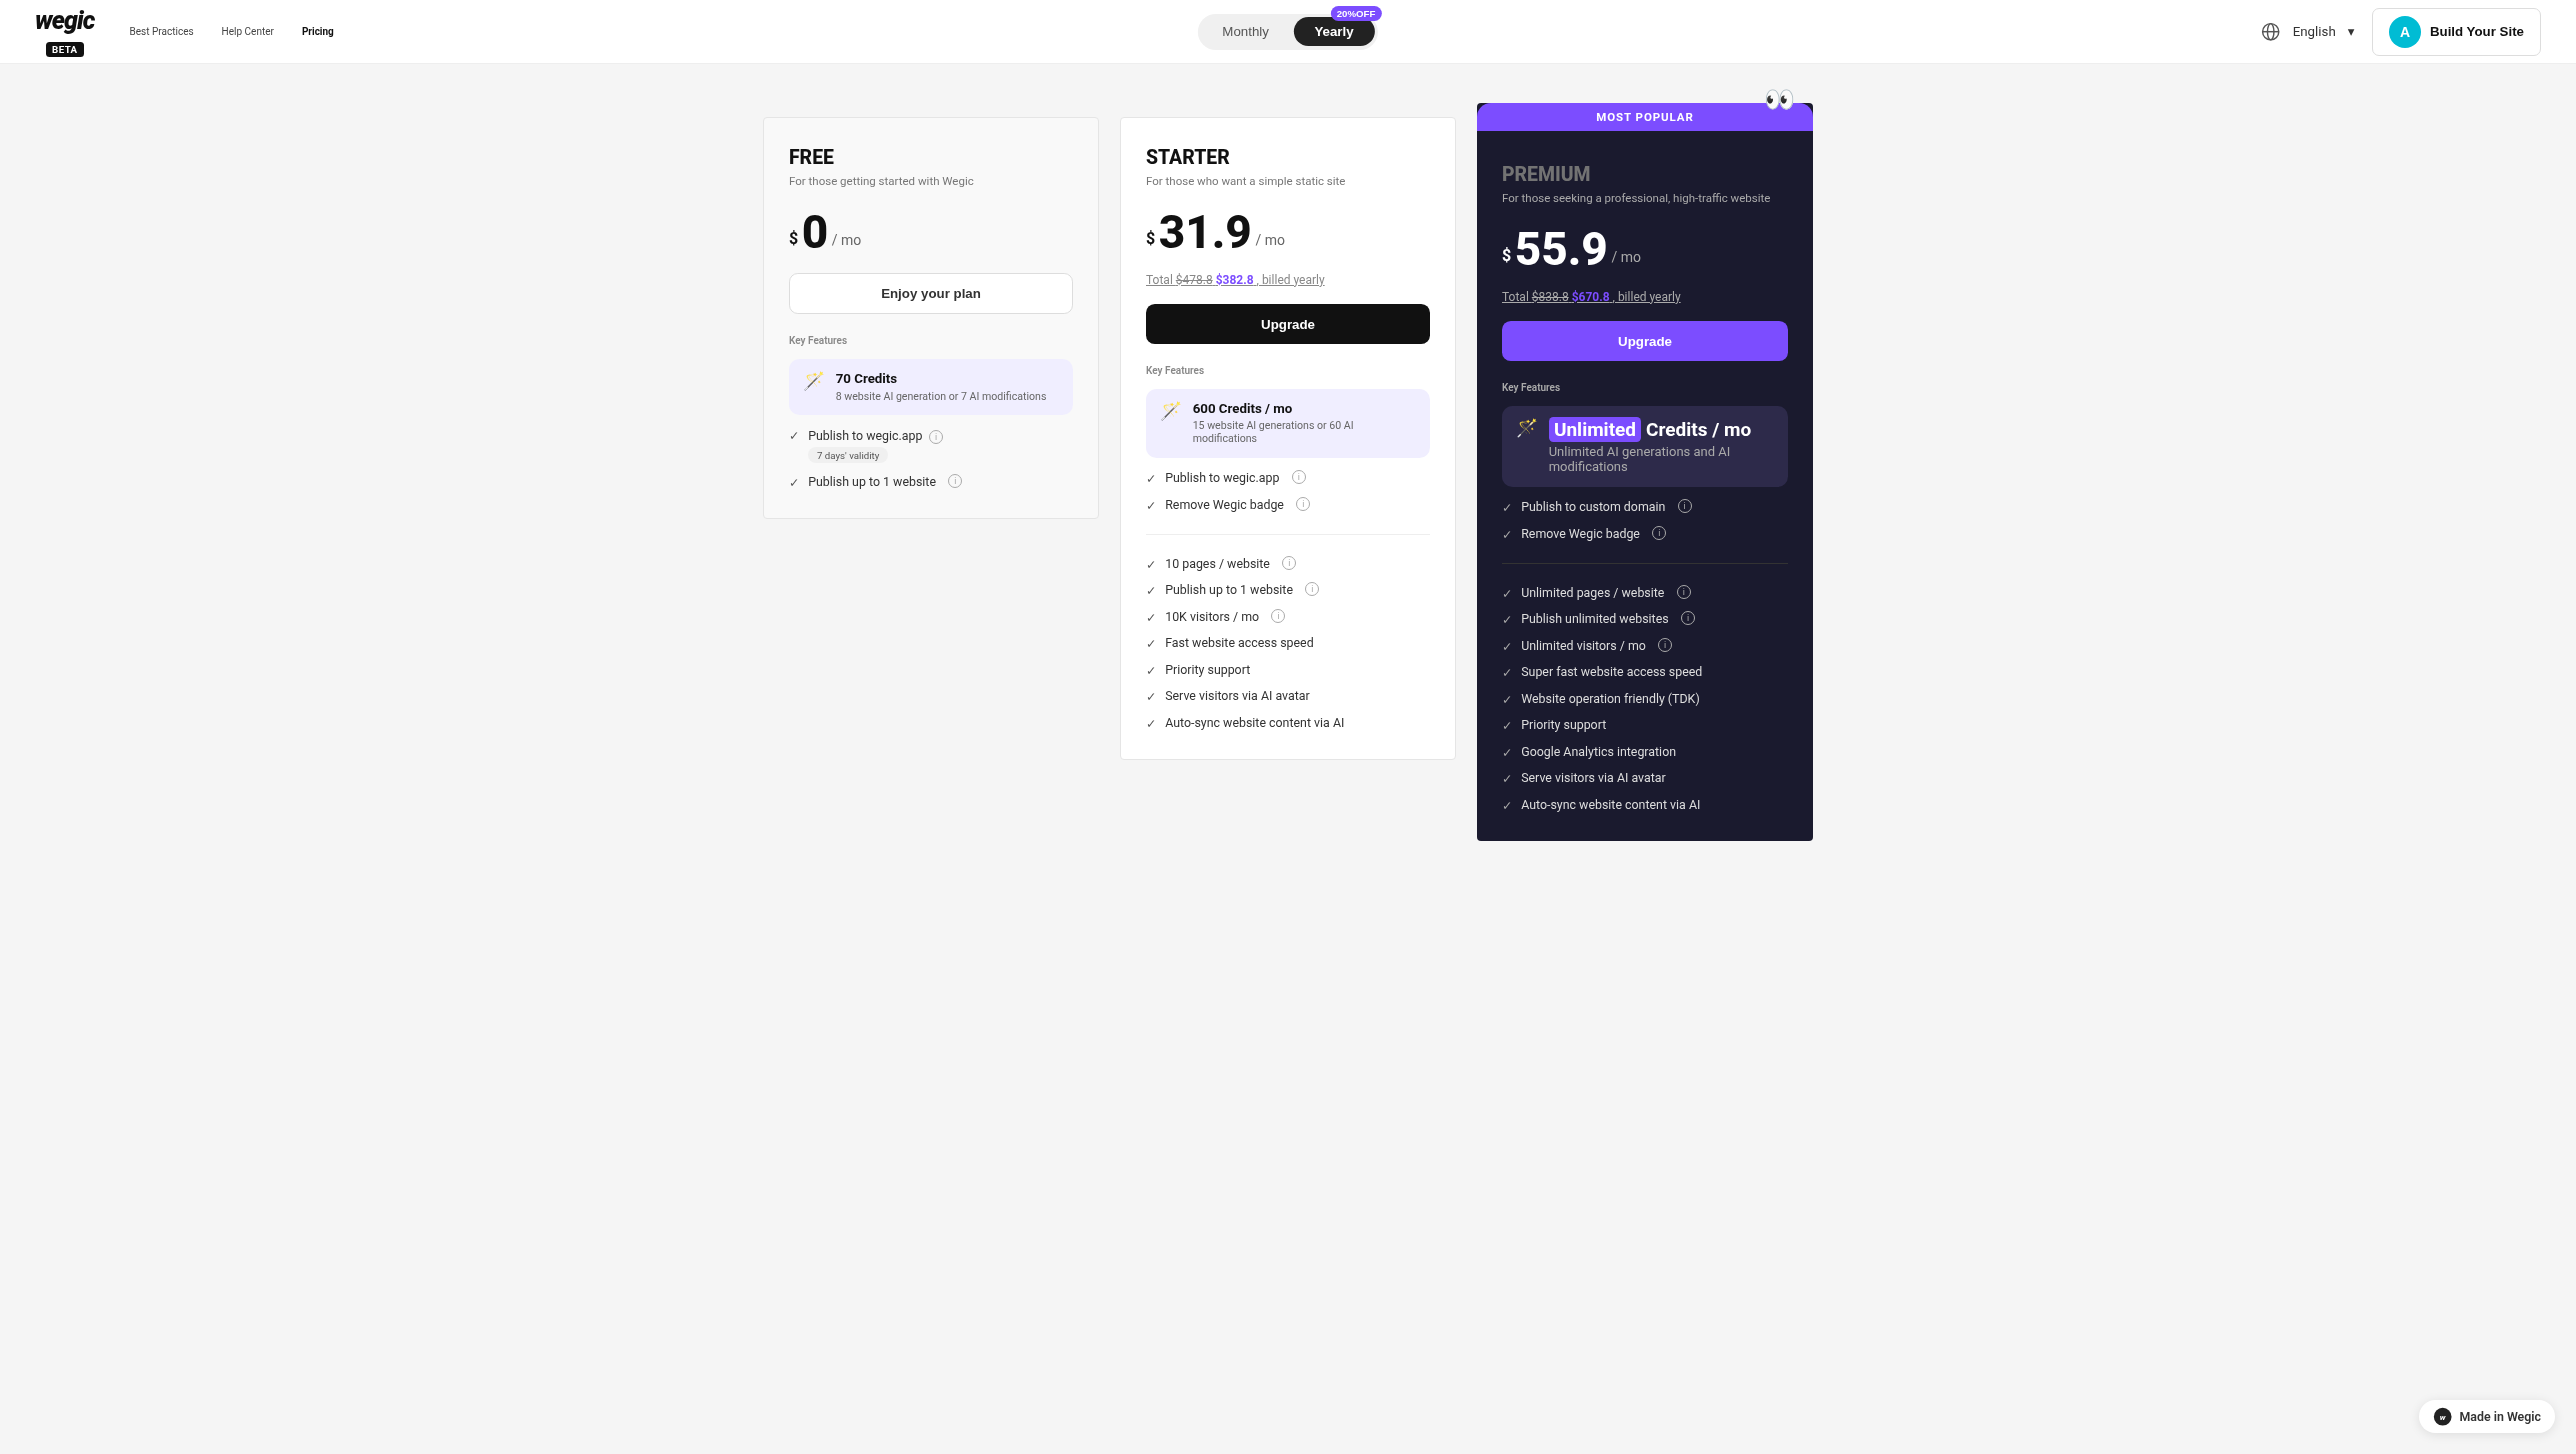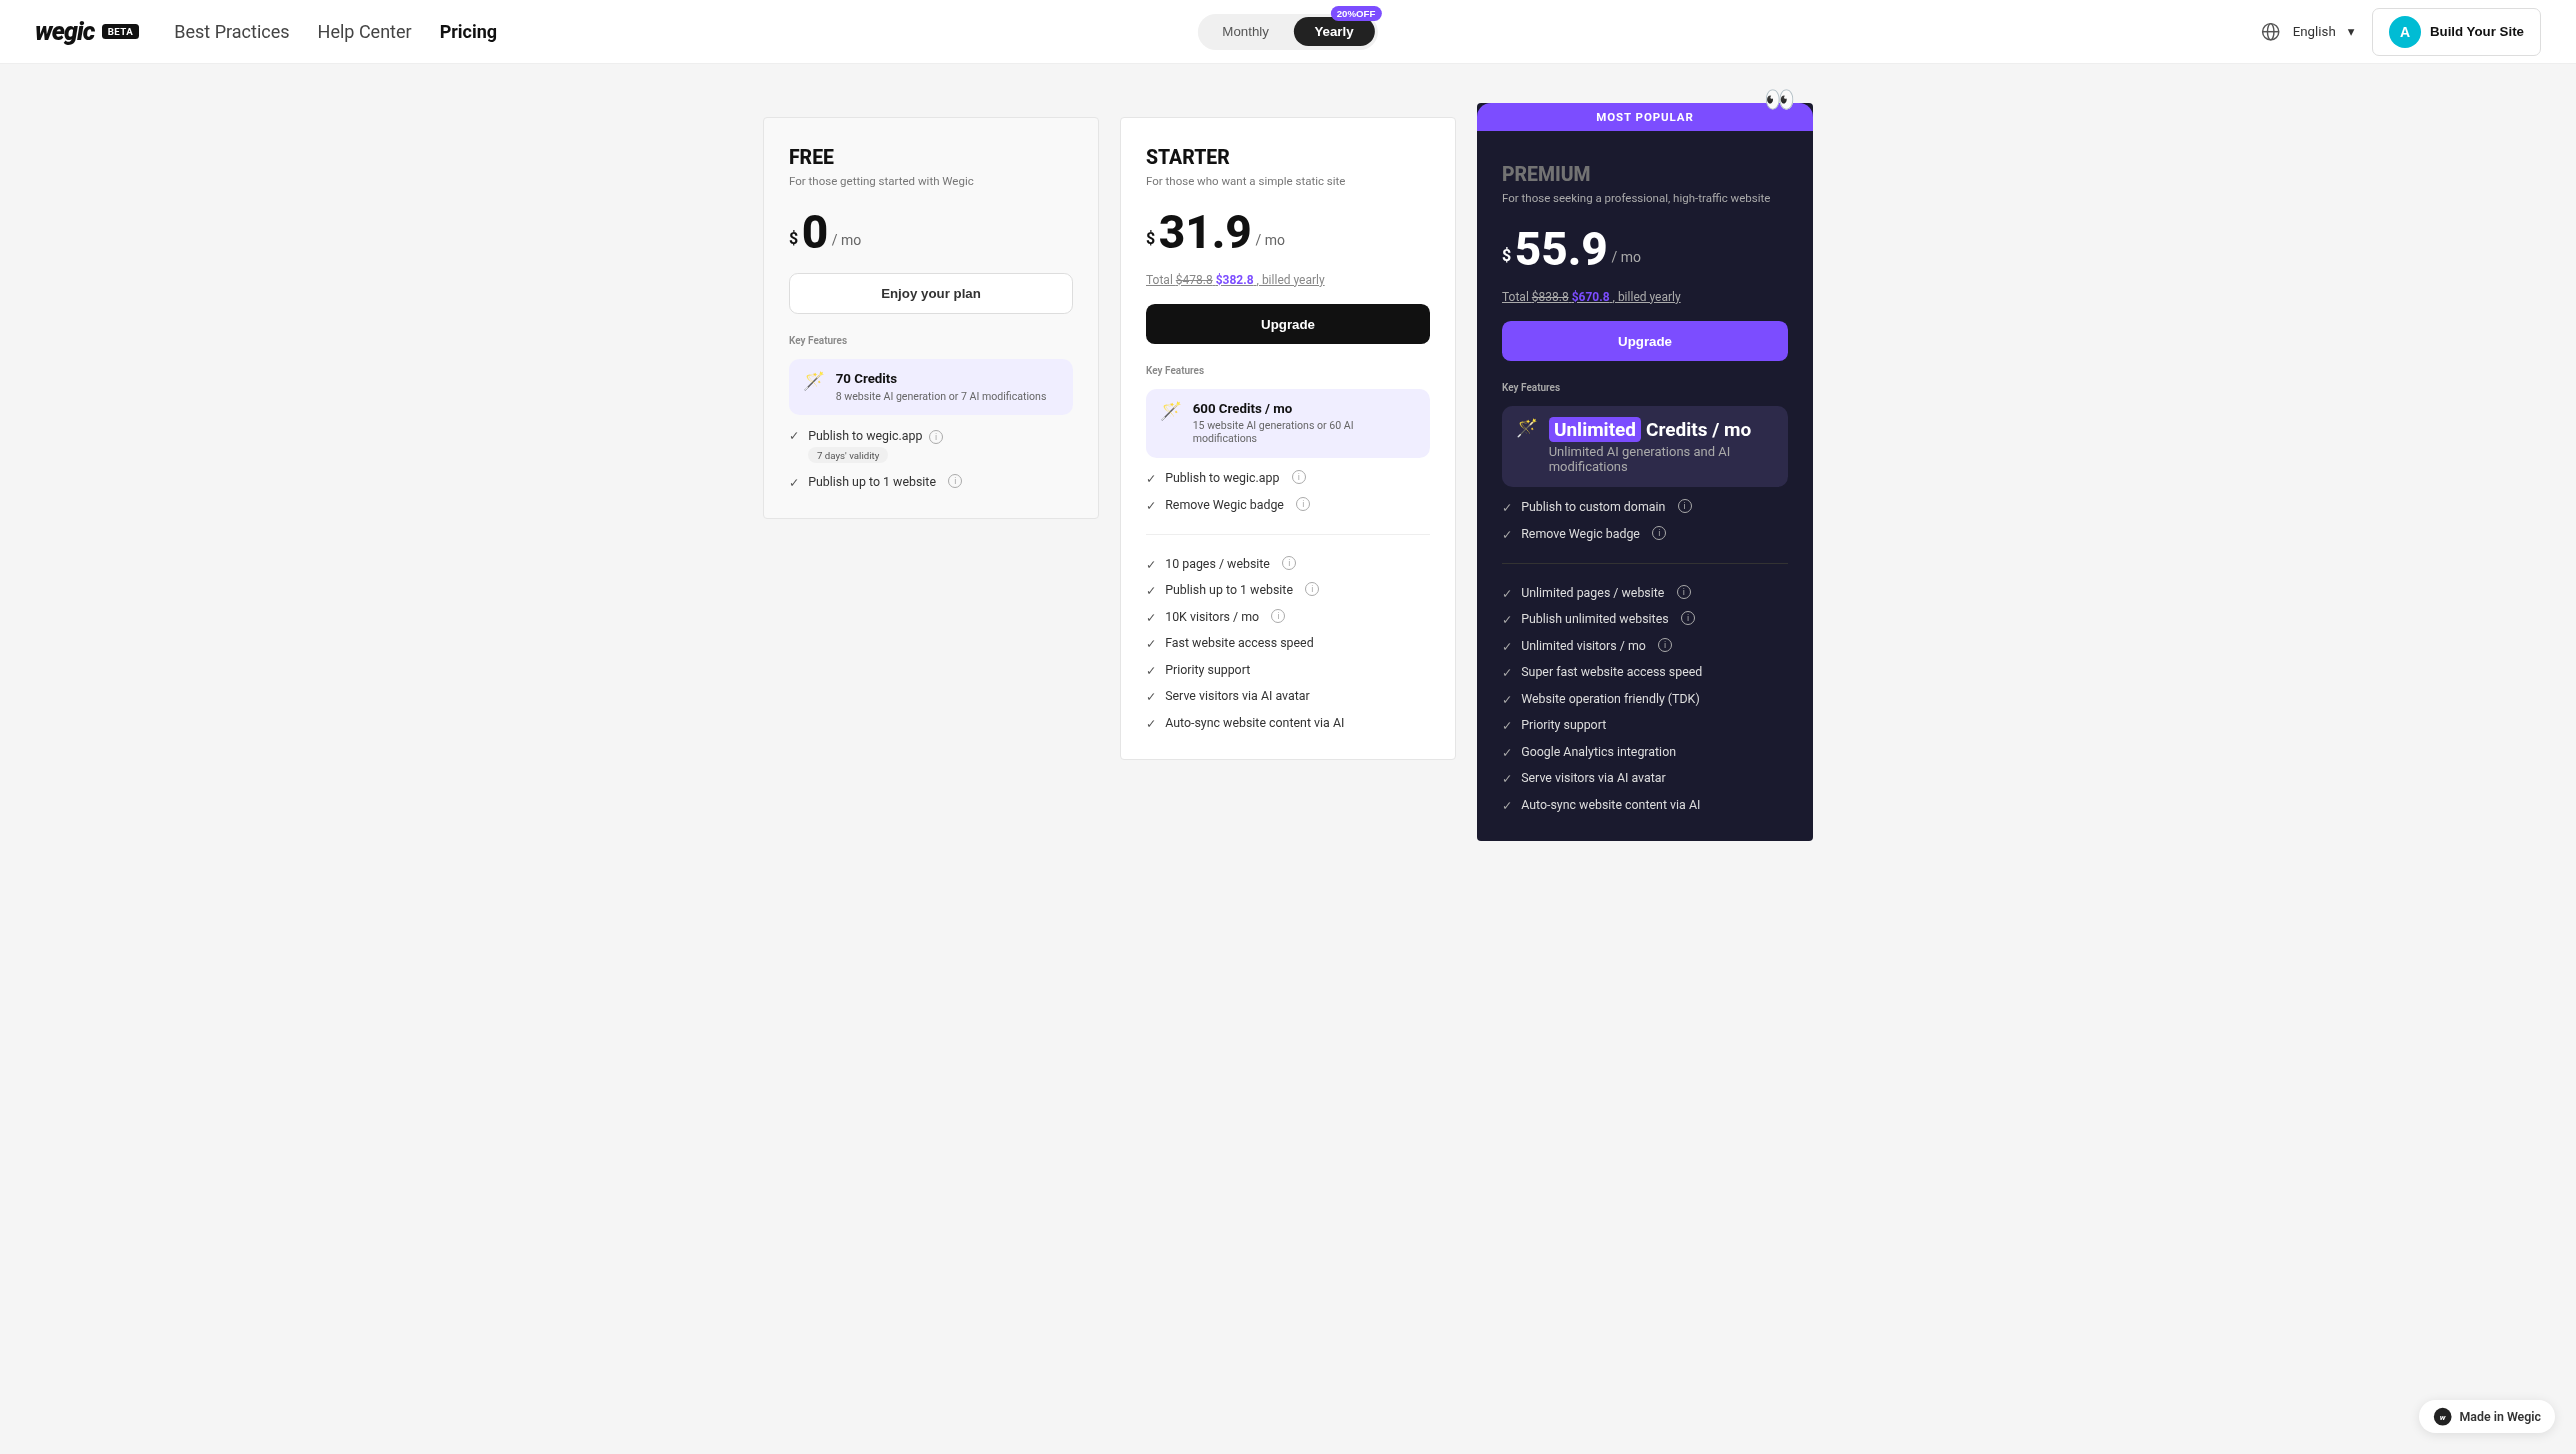--- a/index.html
+++ b/index.html
@@ -10,33 +10,33 @@
       display: flex;
       align-items: center;
       justify-content: space-between;
       background: #fff;
       padding: 0 35px;
       height: 64px;
       border-bottom: 0.9px solid #eee;
       position: relative;
     }
     .header-left { display: flex; align-items: center; gap: 35px; }
-    .logo { display: flex; align-items: center; gap: 7px; }
+    .logo { display: flex; align-items: center; gap: 7px; flex-direction: column; }
     .logo-text { font-size: 25px; font-weight: 900; letter-spacing: -0.9px; color: #111; font-style: italic; }
     .beta-badge {
       background: #111;
       color: #fff;
       font-size: 9.7px;
       font-weight: 700;
       padding: 1.8px 6.2px;
       border-radius: 3.5px;
       letter-spacing: 0.4px;
     }
     .nav { display: flex; align-items: center; gap: 28px; }
-    .nav-item { font-size: 18px; color: #444; cursor: pointer; text-decoration: none; }
+    .nav-item { font-size: 10px; color: #444; cursor: pointer; text-decoration: none; }
     .nav-item.active { font-weight: 700; color: #111; }
     .header-center {
       position: absolute;
       left: 50%;
       transform: translateX(-50%);
       display: flex;
       align-items: center;
       background: #f0f0f0;
       border-radius: 26.5px;
       padding: 3.5px;

